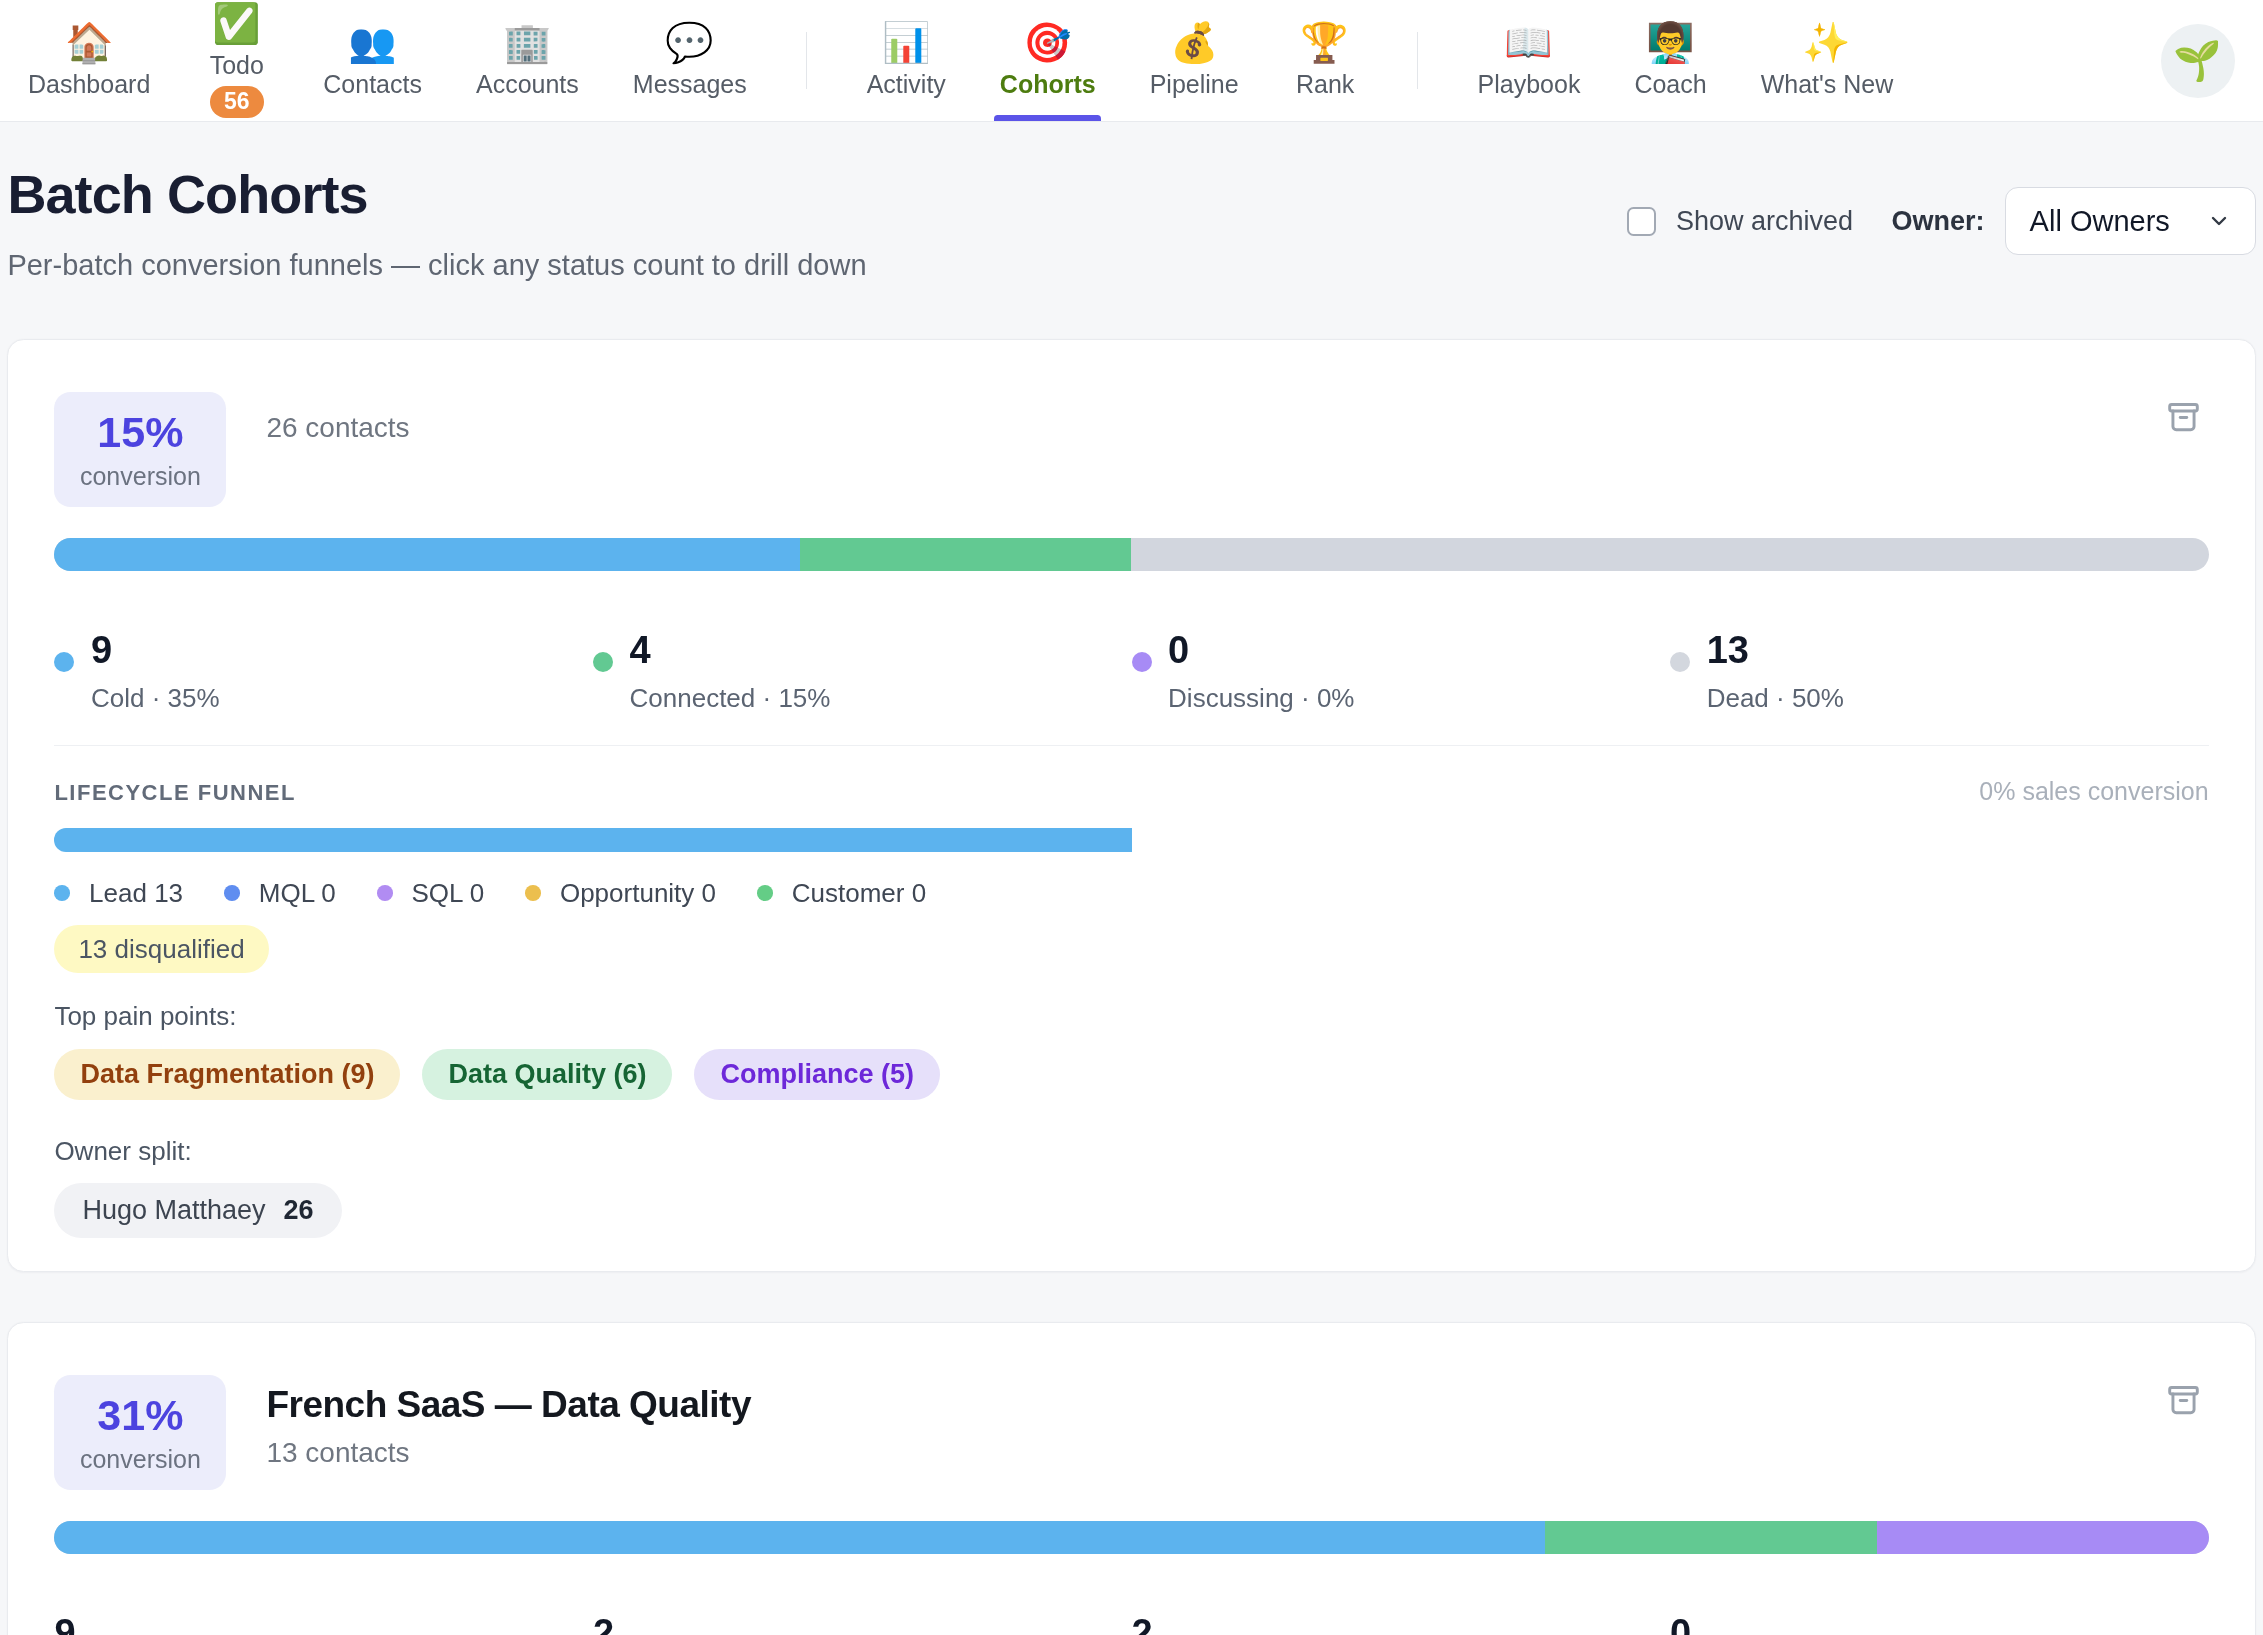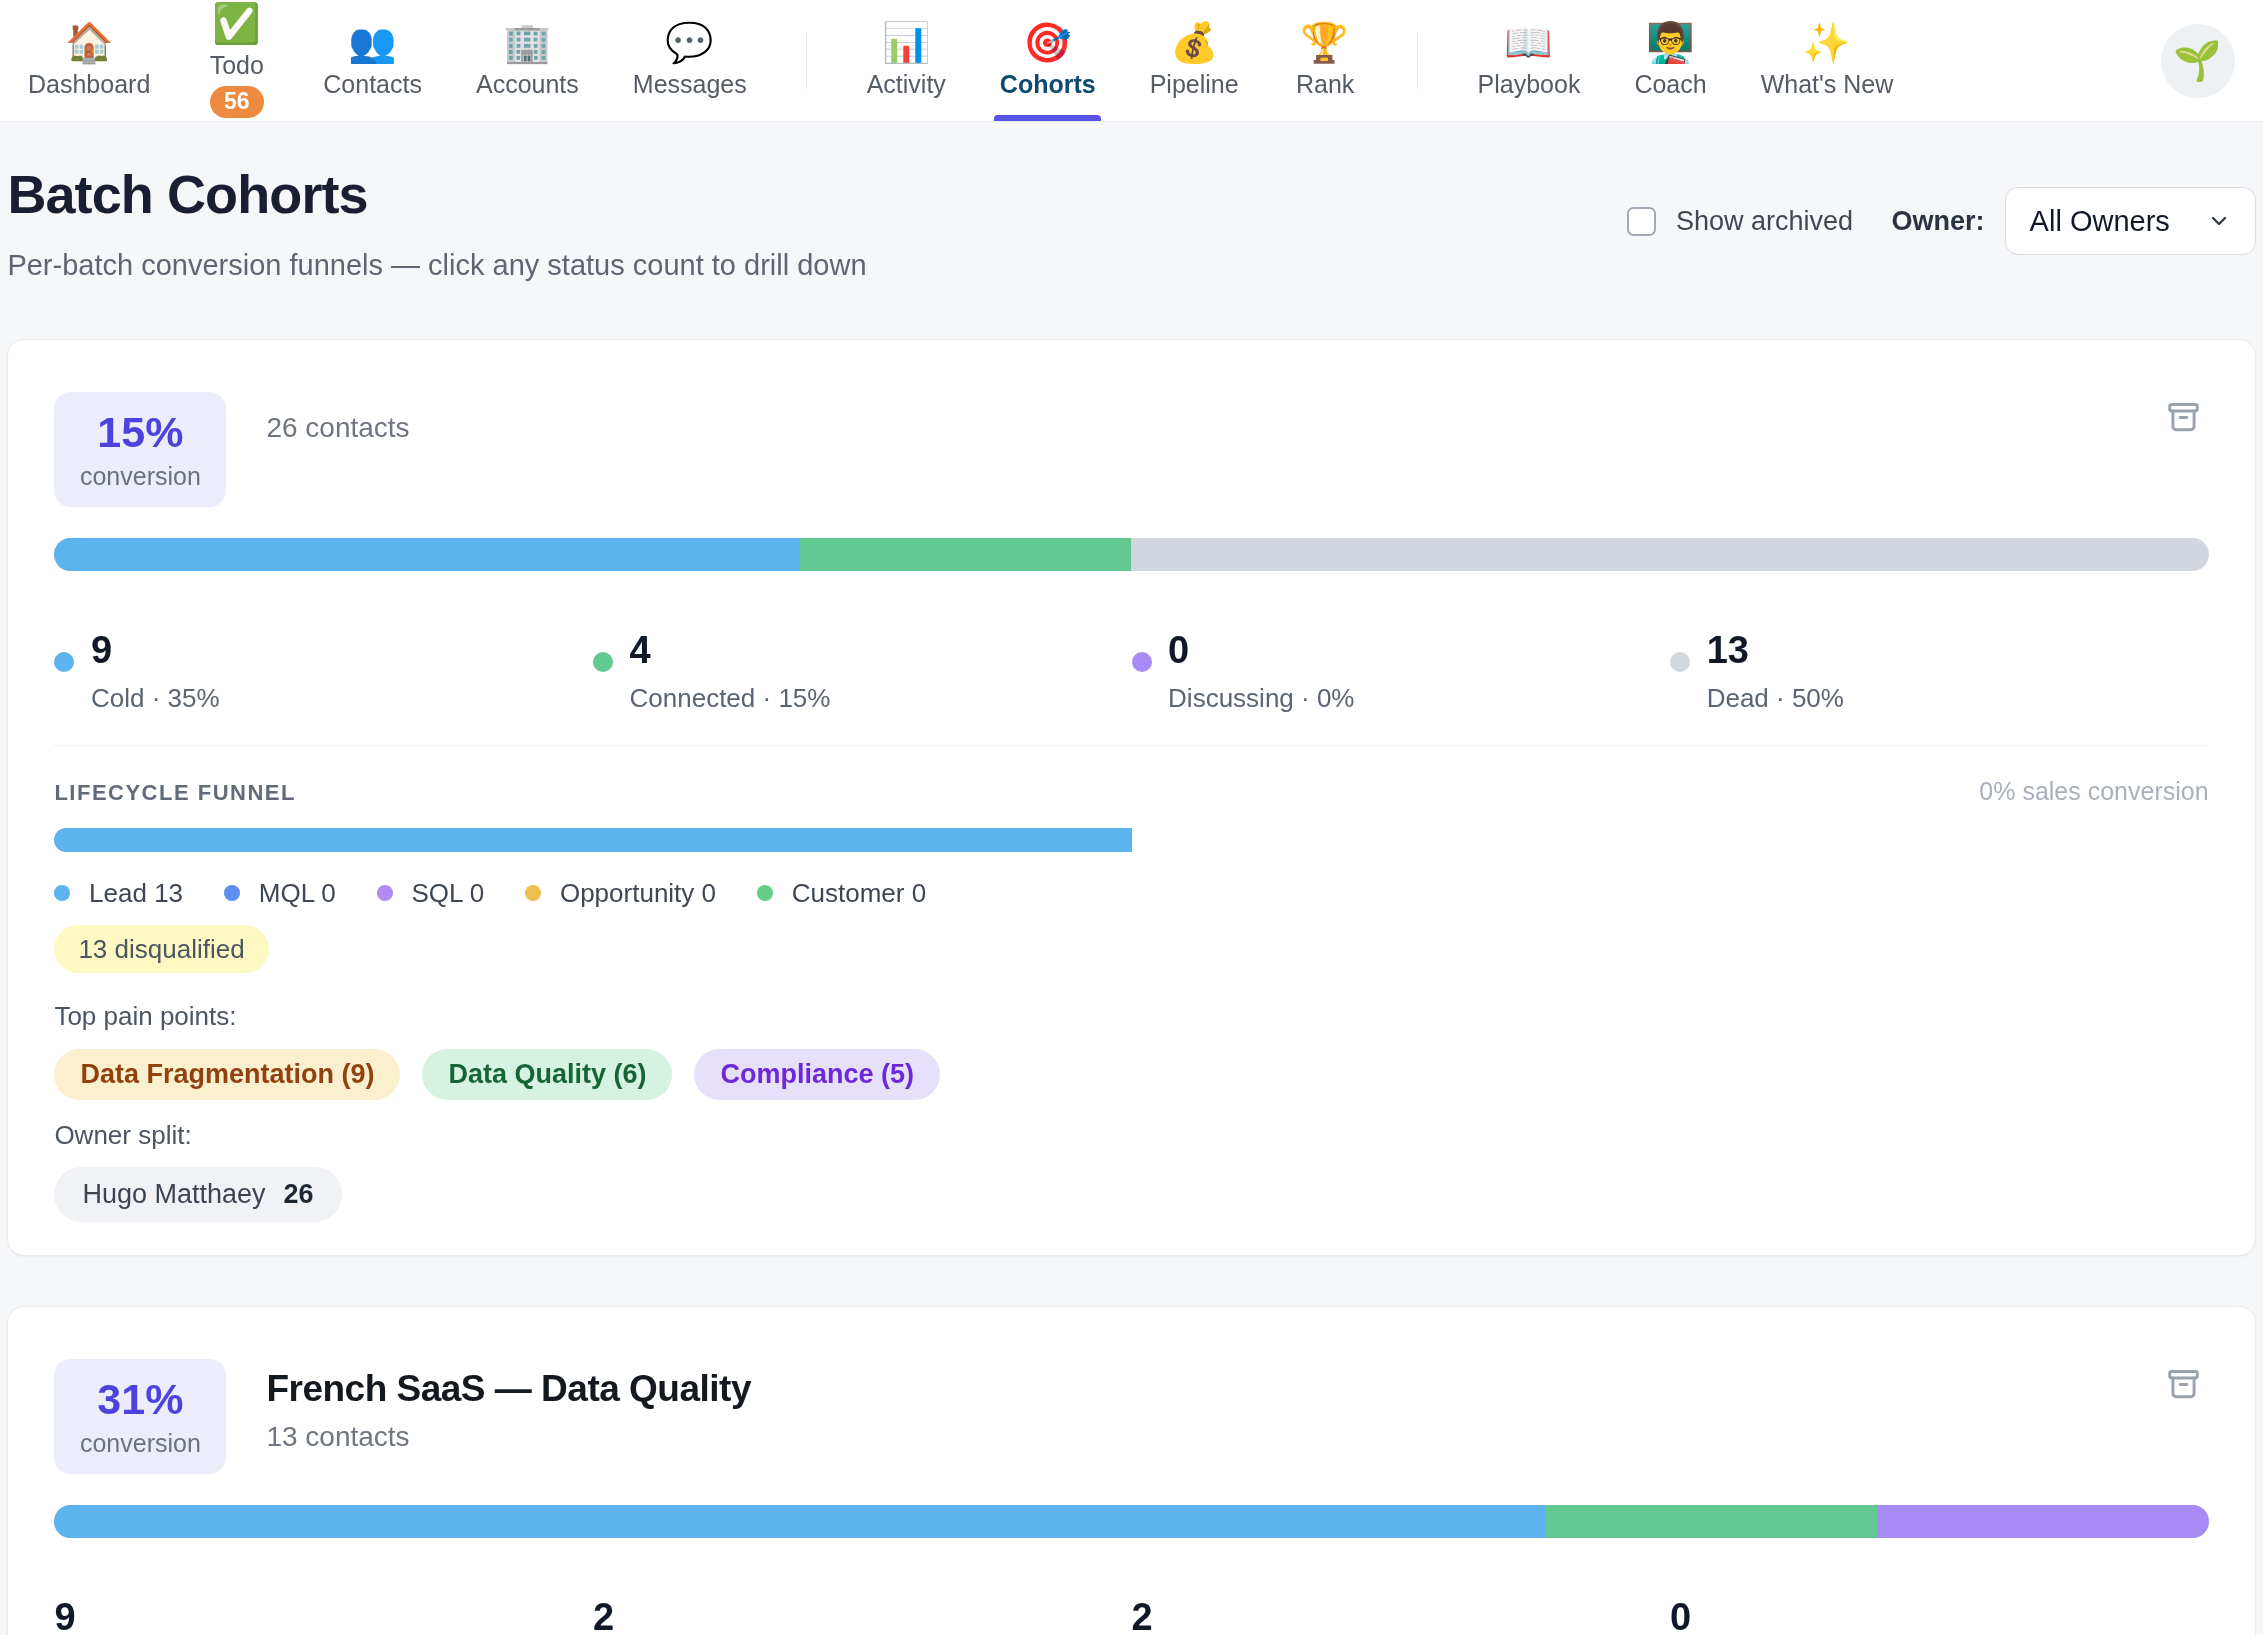--- a/index.html
+++ b/index.html
@@ -7,21 +7,21 @@
     font-family:"Liberation Sans","DejaVu Sans",sans-serif; color:#1a1f33; }
 
   
   .topnav { height:122px; background:#fff; border-bottom:0.9px solid #e8eaee;
     display:flex; align-items:center; padding:0 28px; }
   .nav-items { display:flex; align-items:stretch; height:100%; gap:54px; }
   .nav-item { position:relative; display:flex; flex-direction:column; justify-content:center;
     align-items:center; gap:5.5px; cursor:pointer; min-width:65px; }
   .nav-icon { font-size:39px; line-height:1.1; }
   .nav-label { font-size:25px; color:#555c66; white-space:nowrap; }
-  .nav-item.active .nav-label { color:#0c4a6e; font-weight:700; }
+  .nav-item.active .nav-label { color:#4d7c0f; font-weight:700; }
   .nav-item.active::after { content:""; position:absolute; bottom:0; left:-5.5px; right:-5.5px;
     height:6.5px; border-radius:3.7px 3.7px 0 0; background:#5b54e8; }
   .nav-badge { background:#ed8a3f; color:#fff; font-weight:700; font-size:23px;
     padding:2.8px 14px; border-radius:922px; }
   .nav-divider { width:0.9px; background:#e3e6ea; height:57px; align-self:center; margin:0 5.5px; }
   .avatar { margin-left:auto; width:74px; height:74px; border-radius:50%; background:#edf1f3;
     display:flex; align-items:center; justify-content:center; font-size:39px; cursor:pointer; }
 
   
   .page { padding:0 7.4px; }
@@ -72,21 +72,21 @@
   .lc-legend { margin-top:26px; display:flex; gap:41px; align-items:center; }
   .legend-item { display:flex; align-items:center; gap:19px; font-size:26px; color:#3f4754; }
   .legend-dot { width:15.7px; height:15.7px; border-radius:50%; flex:none; }
   .disq-chip { display:inline-block; margin-top:16.6px; background:#fef9c3; border-radius:922px;
     padding:8.3px 24px; font-size:26px; color:#4b5563; }
 
   .section-label { font-size:26px; color:#4b5563; }
   .pain-section { margin-top:28px; }
   .pain-chips { margin-top:16.6px; display:flex; gap:22px; }
   .pain-chip { border-radius:922px; padding:10px 26px; font-size:27px; font-weight:700; }
-  .owner-section { margin-top:20px; }
+  .owner-section { margin-top:36px; }
   .owner-pill { display:inline-flex; gap:18px; margin-top:16.6px; background:#f1f2f5; border-radius:922px;
     padding:12px 28px; font-size:27px; color:#3c4450;text-align:center; }
   .owner-pill b { color:#1f2733; }
 </style>
 </head>
 <body>
 
 <nav class="topnav">
   <div class="nav-items">
       <div class="nav-item">

